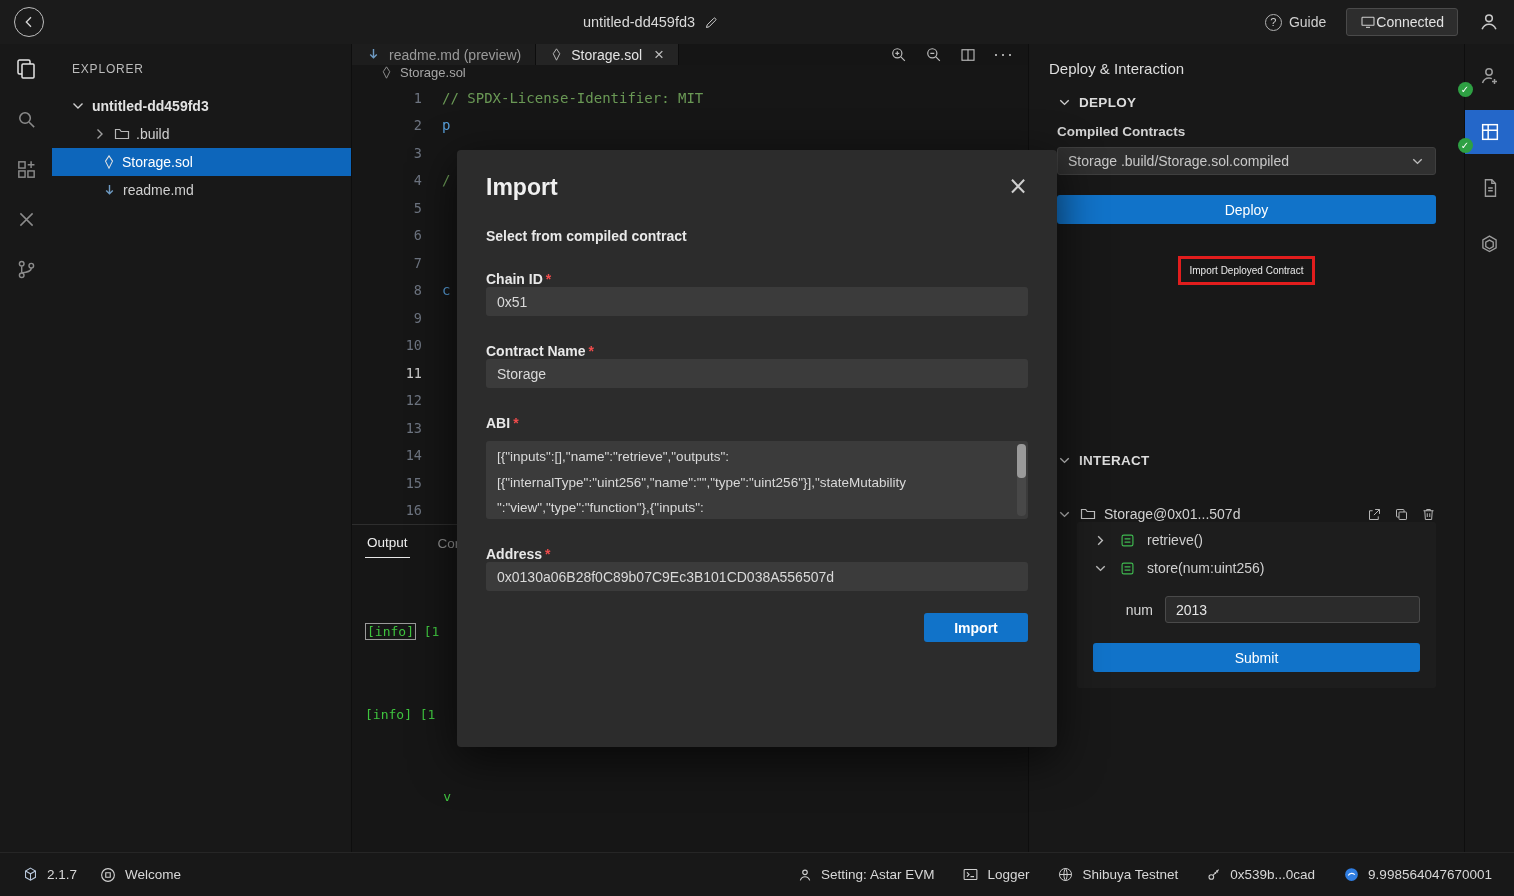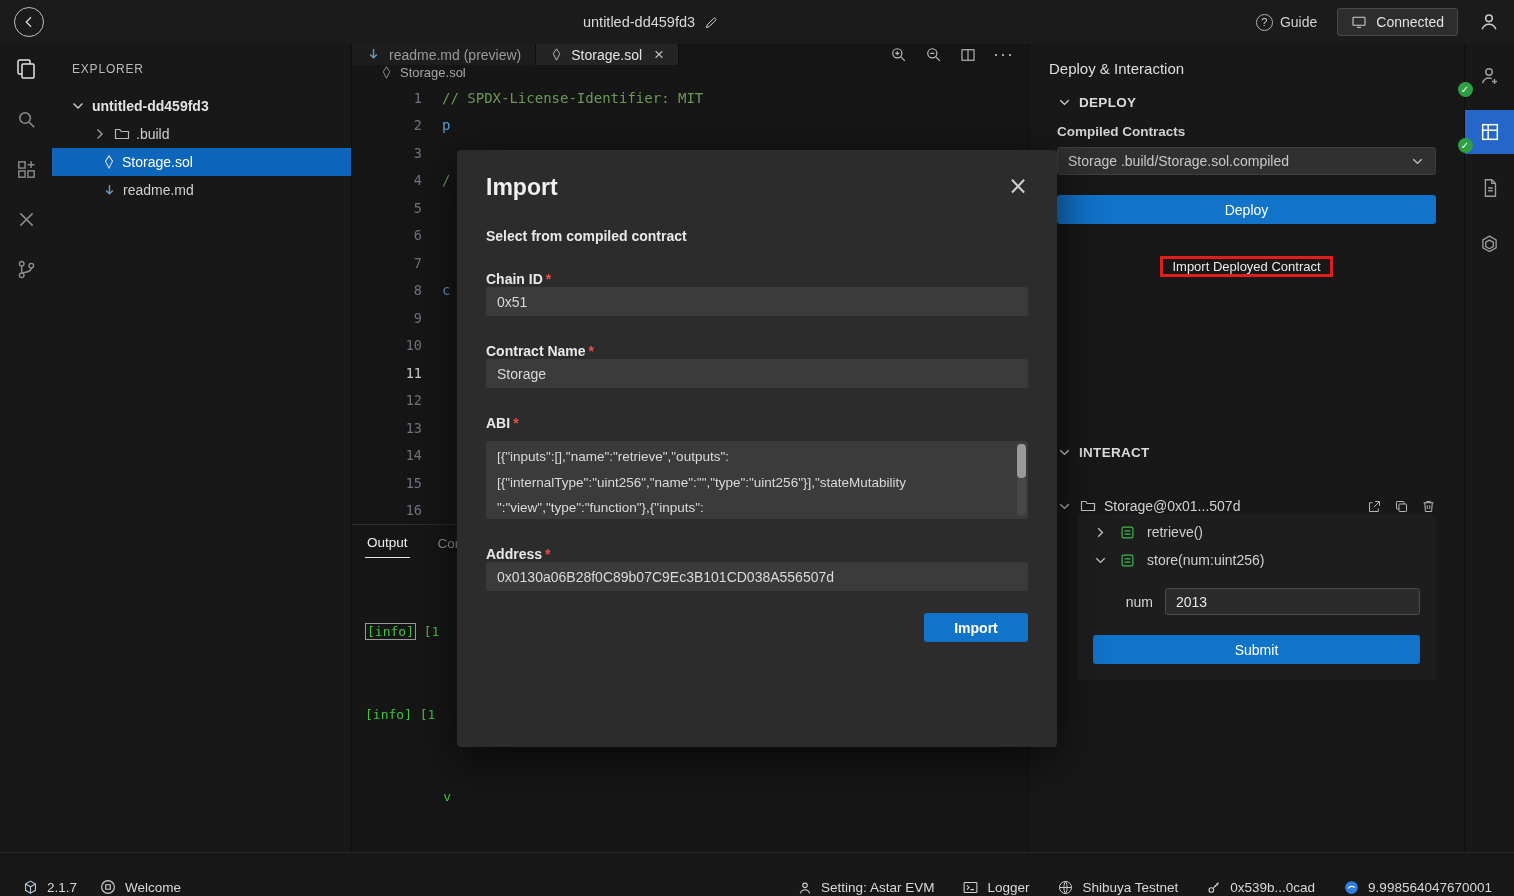--- a/index.html
+++ b/index.html
@@ -10,21 +10,21 @@
   .chev{flex:none}
   .chev.right{transform:rotate(-90deg)}
 
   
   .titlebar{position:absolute;top:0;left:0;width:100%;height:44px;background:#1b1b1b;display:flex;align-items:center;padding:0 14px;z-index:30}
   .back-btn{width:30px;height:30px;border:1.5px solid #bdbdbd;border-radius:50%;display:flex;align-items:center;justify-content:center;color:#d8d8d8;cursor:pointer}
   .tb-center{position:absolute;left:43%;transform:translateX(-50%);display:flex;align-items:center;gap:9px;color:#dadada;font-size:14.5px}
   .tb-right{margin-left:auto;display:flex;align-items:center;gap:20px}
   .guide{display:flex;align-items:center;gap:7px;color:#d0d0d0;cursor:pointer}
   .qmark{width:17px;height:17px;border:1.3px solid #b0b0b0;border-radius:50%;font-size:11px;display:flex;align-items:center;justify-content:center;color:#cfcfcf}
-  .connected-btn{display:flex;align-items:center;gap:9px;background:#2d2d2d;border:1px solid #4a4a4a;border-radius:3px;padding:5px 13px;color:#e2e2e2;cursor:pointer}
+  .connected-btn{display:flex;align-items:center;background:#2d2d2d;border:1px solid #4a4a4a;border-radius:3px;padding:5px 13px;color:#e2e2e2;cursor:pointer}
 
   
   .main{position:absolute;top:44px;bottom:44px;left:0;width:100%;display:flex}
 
   .actbar{width:52px;background:#181818;display:flex;flex-direction:column;align-items:center;padding-top:8px;gap:16px}
   .actbar .tile{width:52px;height:34px;display:flex;align-items:center;justify-content:center;color:#8b8b8b;cursor:pointer}
   .actbar .tile.active{color:#e4e4e4}
 
   .sidebar{width:300px;background:#181818;border-right:1px solid #0e0e0e}
   .sb-header{padding:18px 0 16px 20px;font-size:12px;letter-spacing:.8px;color:#bbb}
@@ -62,39 +62,39 @@
   .right-panel{width:436px;background:#181818;border-left:1px solid #0e0e0e;font-size:14px}
   .rp-header{padding:16px 20px 8px;color:#dedede;font-size:15px}
   .rp-body{padding:0 28px}
   .section-head{display:flex;align-items:center;gap:7px;font-weight:bold;font-size:13.5px;color:#dcdcdc;letter-spacing:.3px;margin-top:10px;cursor:pointer}
   .rp-label{margin-top:14px;color:#d2d2d2;font-weight:bold;font-size:13.5px}
   .select{margin-top:8px;height:28px;background:#303030;border:1px solid #3f3f3f;border-radius:3px;display:flex;align-items:center;padding:8px 10px;color:#c8c8c8;cursor:pointer}
   .select .chev{margin-left:auto}
   .btn{height:29px;border-radius:3px;background:#1173c9;color:#fff;display:flex;align-items:center;justify-content:center;cursor:pointer}
   .deploy-btn{margin-top:20px}
   .import-wrap{margin-top:32px;display:flex;justify-content:center}
-  .red-box{border:3px solid #e11d1d;padding:0 9px;color:#eaeaea;font-size:13px;cursor:pointer}
+  .red-box{border:3px solid #e11d1d;padding:6px 9px;color:#eaeaea;font-size:10px;cursor:pointer}
   .interact{margin-top:168px}
   .inst-row{margin-top:26px;height:28px;display:flex;align-items:flex-end;gap:8px;color:#d0d0d0;cursor:pointer}
   .inst-actions{margin-left:auto;display:flex;align-items:center;gap:12px;color:#b5b5b5}
   .fn-panel{margin-left:20px;background:#1d1d1d;padding:4px 16px 16px;border-radius:2px}
   .fn-row{height:28px;display:flex;align-items:center;gap:12px;color:#cfcfcf;cursor:pointer}
   .num-row{margin-top:14px;display:flex;align-items:center;gap:12px}
   .num-label{width:60px;text-align:right;color:#d5d5d5}
   .num-input{flex:1;height:27px;background:#2b2b2b;border:1px solid#4a4a4a;border-radius:3px;color:#e6e6e6;padding:0 10px;font:inherit}
   .submit-btn{margin-top:20px}
 
   
   .actbar-right{width:50px;background:#181818;border-left:1px solid #0e0e0e;display:flex;flex-direction:column;align-items:center;padding-top:10px;gap:12px}
   .ra-tile{position:relative;width:50px;height:44px;display:flex;align-items:center;justify-content:center;color:#9c9c9c;cursor:pointer}
   .ra-tile.active{background:#2467c9;color:#fff}
   .badge{position:absolute;left:-7px;bottom:1px;width:15px;height:15px;border-radius:50%;background:#2ea043;color:#fff;font-size:10px;display:flex;align-items:center;justify-content:center;z-index:6}
 
   
-  .statusbar{position:absolute;left:0;bottom:0;width:100%;height:44px;background:#181818;border-top:1px solid #262626;display:flex;align-items:flex-end;padding:0 22px;font-size:13.5px;color:#d8d8d8;z-index:20}
+  .statusbar{position:absolute;left:0;bottom:0;width:100%;height:44px;background:#181818;border-top:1px solid #262626;display:flex;align-items:center;padding:0 22px;font-size:13.5px;color:#d8d8d8;z-index:20}
   .sb-item{display:flex;align-items:center;gap:8px;cursor:pointer}
   .sb-left{display:flex;align-items:center;gap:22px}
   .sb-right{margin-left:auto;display:flex;align-items:center;gap:28px}
 
   
   .modal{position:absolute;left:457px;top:150px;width:600px;height:597px;background:#2c2c2c;border-radius:4px;box-shadow:0 12px 45px rgba(0,0,0,.65);z-index:40;padding:24px 29px;color:#d6d6d6}
   .modal-head{display:flex;align-items:flex-start;justify-content:space-between}
   .modal-title{font-size:23px;font-weight:bold;color:#f0f0f0}
   .modal-close{font-size:24px;color:#cfcfcf;cursor:pointer;line-height:1;font-family:"DejaVu Sans",sans-serif}
   .m-label{margin-top:27px;font-weight:bold;font-size:14px;color:#e8e8e8}

